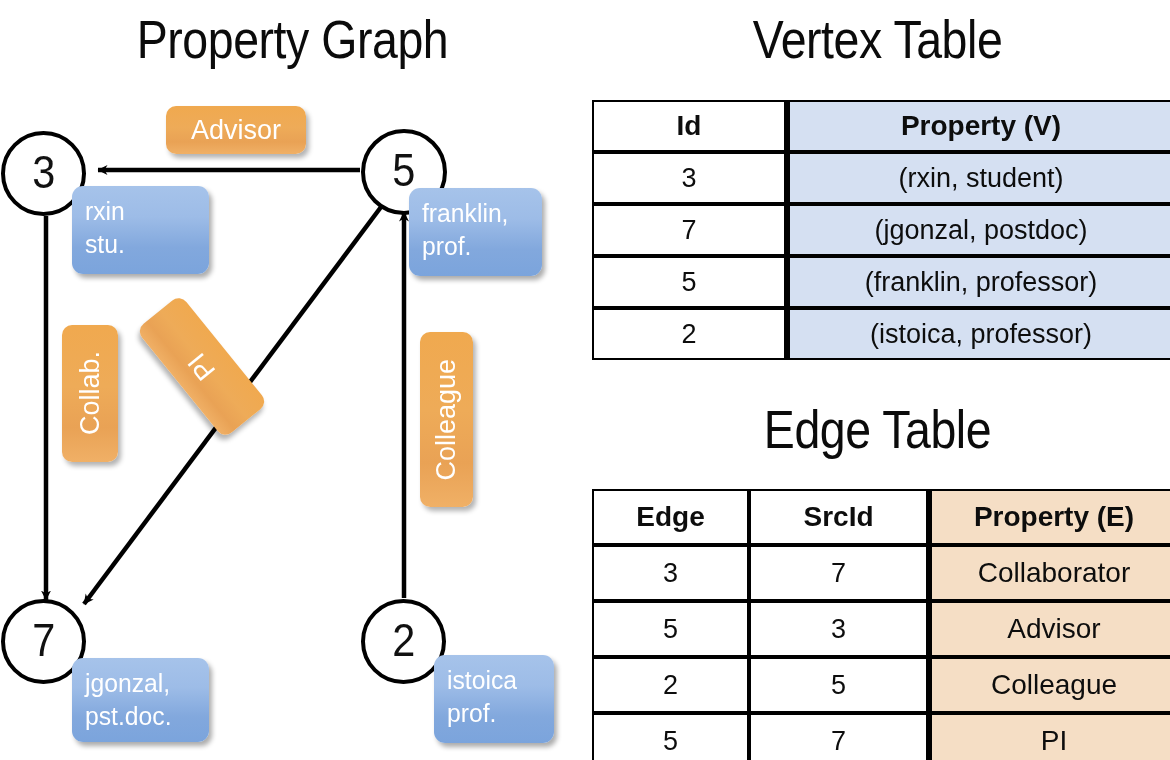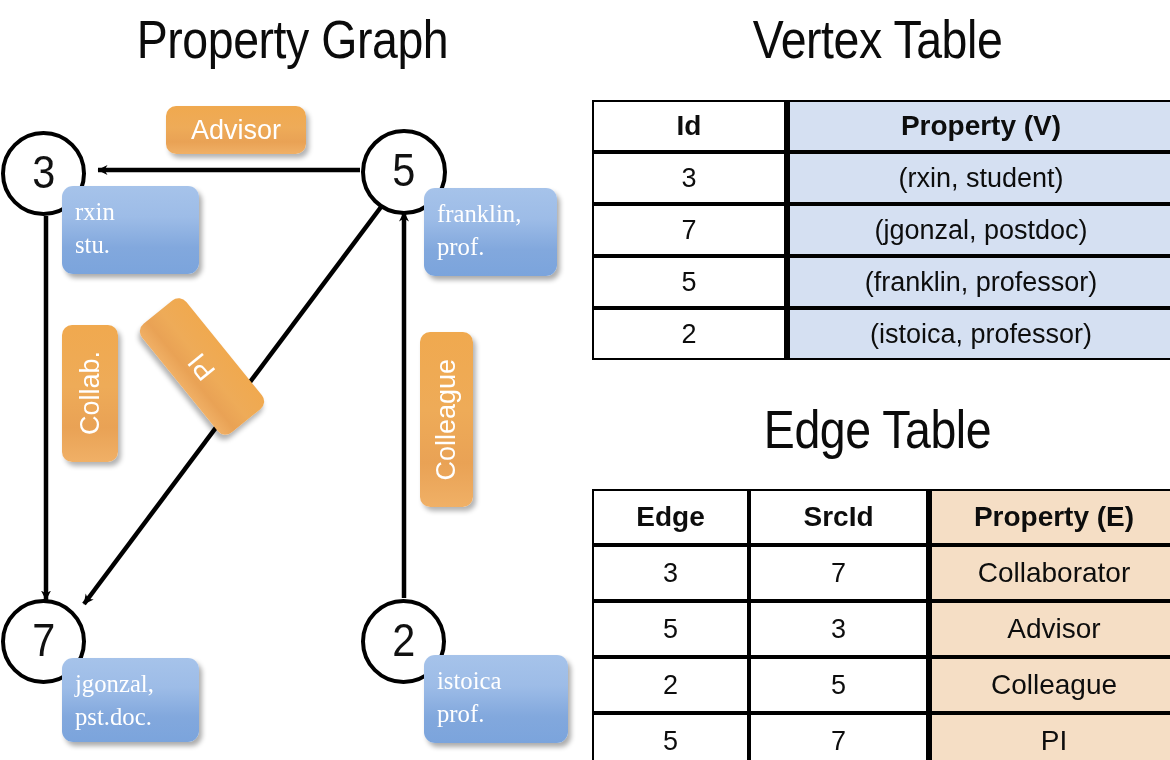--- a/index.html
+++ b/index.html
@@ -79,21 +79,22 @@
     position: absolute;
     border-radius: 11px;
     background: linear-gradient(to bottom, #a6c3ea 0%, #9dbce7 35%, #82a8dd 70%, #7ba4dc 100%);
     box-shadow: 3px 4px 5px rgba(0,0,0,0.33);
     color: #ffffff;
     font-size: 26px;
     line-height: 1.28;
     padding: 9px 0 0 13px;
     box-sizing: border-box;
     z-index: 4;
-    font-family: Liberation Serif, serif;
+    font-family: Liberation Sans, sans-serif;
+    margin-left: 10px;
   }
   .prop-box div { transform: scaleX(0.95); transform-origin: left center; }
 
   
   .edge-badge {
     position: absolute;
     border-radius: 10px;
     background: linear-gradient(to bottom, #f0a94f 0%, #eeab58 45%, #e9a255 75%, #f0b066 100%);
     box-shadow: 3px 4px 5px rgba(0,0,0,0.3);
     color: #ffffff;
@@ -188,31 +189,31 @@
   </div>
   <div class="vertex-node" style="left:361px; top:599px; width:85px; height:85px;">
     <span>2</span>
   </div>
 
   <div class="prop-box" style="left:62px; top:186px; width:137px; height:88px;">
     <div>rxin</div>
     <div>stu.</div>
   </div>
 
-  <div class="prop-box" style="left:424px; top:188px; width:133px; height:88px;">
+  <div class="prop-box" style="left:399px; top:188px; width:133px; height:88px;">
     <div>franklin,</div>
     <div>prof.</div>
   </div>
 
   <div class="prop-box" style="left:62px; top:658px; width:137px; height:84px;">
     <div>jgonzal,</div>
     <div>pst.doc.</div>
   </div>
 
-  <div class="prop-box" style="left:424px; top:655px; width:144px; height:88px;">
+  <div class="prop-box" style="left:424px; top:655px; width:120px; height:88px;">
     <div>istoica</div>
     <div>prof.</div>
   </div>
 
   <div class="edge-badge" style="left:166px; top:106px; width:140px; height:48px;">
     <span>Advisor</span>
   </div>
 
   <div class="edge-badge vertical" style="left:62px; top:325px; width:56px; height:137px;">
     <span>Collab.</span>

